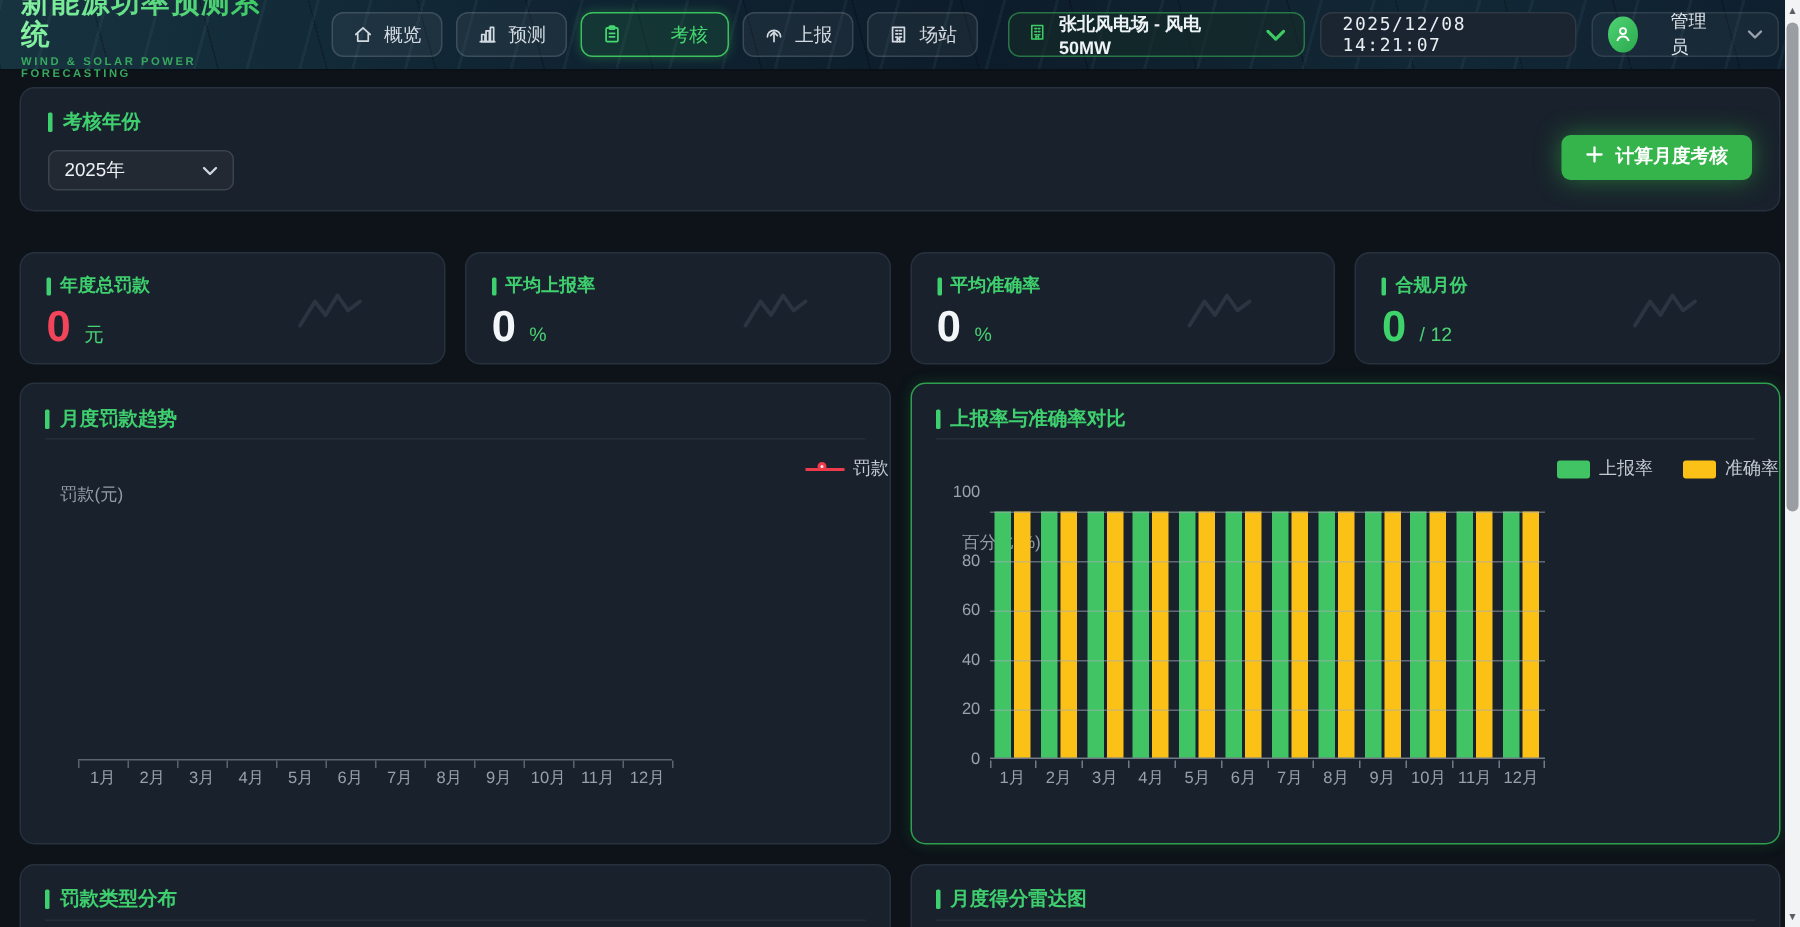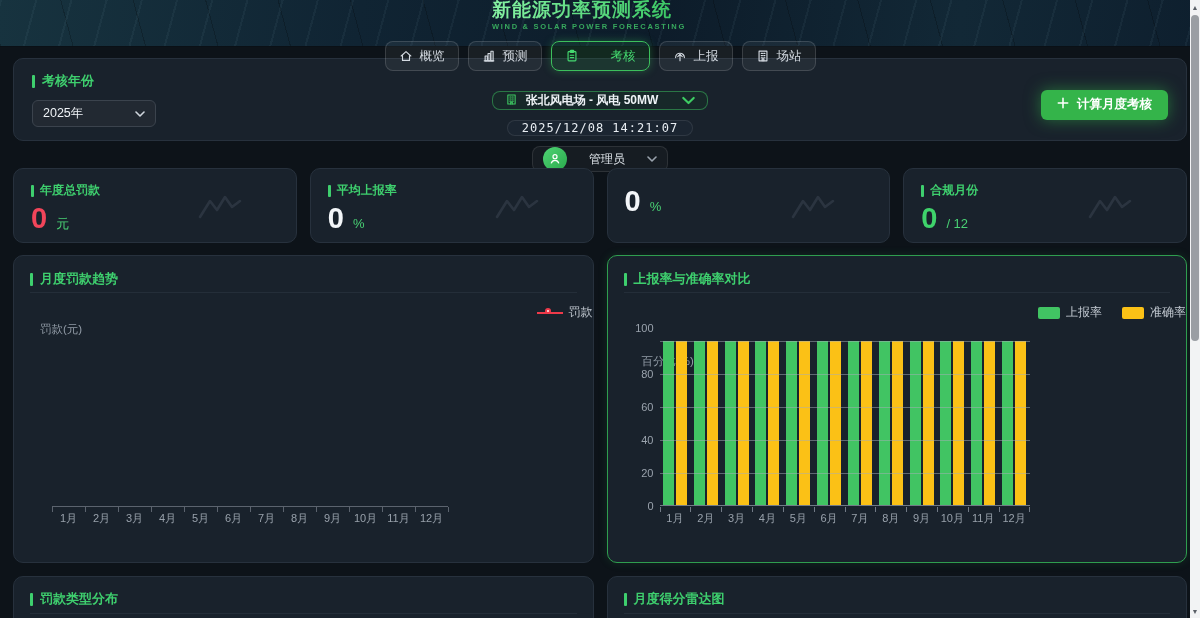--- a/index.html
+++ b/index.html
@@ -5,21 +5,21 @@
   * { margin:0; padding:0; box-sizing:border-box; }
   html,body { width:1200px; height:618px; overflow:hidden; background:#0d1319;
     font-family:"Liberation Sans","DejaVu Sans",sans-serif; color:#dfe5ea; }
 
   
   .navbar { position:relative; height:47px; display:flex; align-items:center; padding:0 14px; gap:10px;
     background:
       repeating-linear-gradient(105deg, rgba(125,165,180,0.07) 0 2px, transparent 2px 34px),
       repeating-linear-gradient(75deg, rgba(0,0,0,0.22) 0 1px, transparent 1px 70px),
       linear-gradient(95deg,#17333f 0%,#102433 30%,#0d1c2a 55%,#122836 80%,#0e1f2e 100%);
-    border-bottom:1px solid #0a1016;flex-direction:column; }
+    border-bottom:1px solid #0a1016; }
   .logo { margin-right:22px; line-height:1.1; cursor:default; }
   .logo-title { font-size:19px; font-weight:bold; letter-spacing:1px;
     background:linear-gradient(90deg,#86f2a3,#35c45f); -webkit-background-clip:text; background-clip:text; color:transparent; }
   .logo-sub { font-size:7.5px; font-weight:bold; letter-spacing:1.7px; color:#37a85d; margin-top:2px; }
   .nav-tabs { display:flex; gap:9px; }
   .nav-tab { display:flex; align-items:center; gap:7px; height:30px; padding:0 13px; border-radius:8px;
     background:rgba(255,255,255,0.05); border:1px solid rgba(255,255,255,0.14); color:#d4dae1;
     font-size:12.5px; cursor:pointer; white-space:nowrap; }
   .nav-tab svg { width:14px; height:14px; display:block; }
   .nav-tab.active { background:rgba(52,180,80,0.14); border-color:#3cc05c; color:#45da70;
@@ -234,20 +234,21 @@
         <div class="kpi-label">平均上报率</div>
         <div class="kpi-value-row">
           <span class="kpi-value" style="color:#f3f6f9">0</span>
           <span class="kpi-unit">%</span>
         </div>
         <span class="kpi-mark"><svg viewBox="0 0 46 26" width="46" height="26" fill="none" stroke="rgba(148,163,184,0.15)" stroke-width="2.6" stroke-linejoin="round" stroke-linecap="round">
             <path d="M2 22L12 6l7 9 8-13 7 10 8-6"></path>
           </svg></span>
       </div>
       <div class="panel kpi-card">
+        <div class="kpi-label">平均准确率</div>
         <div class="kpi-value-row">
           <span class="kpi-value" style="color:#f3f6f9">0</span>
           <span class="kpi-unit">%</span>
         </div>
         <span class="kpi-mark"><svg viewBox="0 0 46 26" width="46" height="26" fill="none" stroke="rgba(148,163,184,0.15)" stroke-width="2.6" stroke-linejoin="round" stroke-linecap="round">
             <path d="M2 22L12 6l7 9 8-13 7 10 8-6"></path>
           </svg></span>
       </div>
       <div class="panel kpi-card">
         <div class="kpi-label">合规月份</div>

